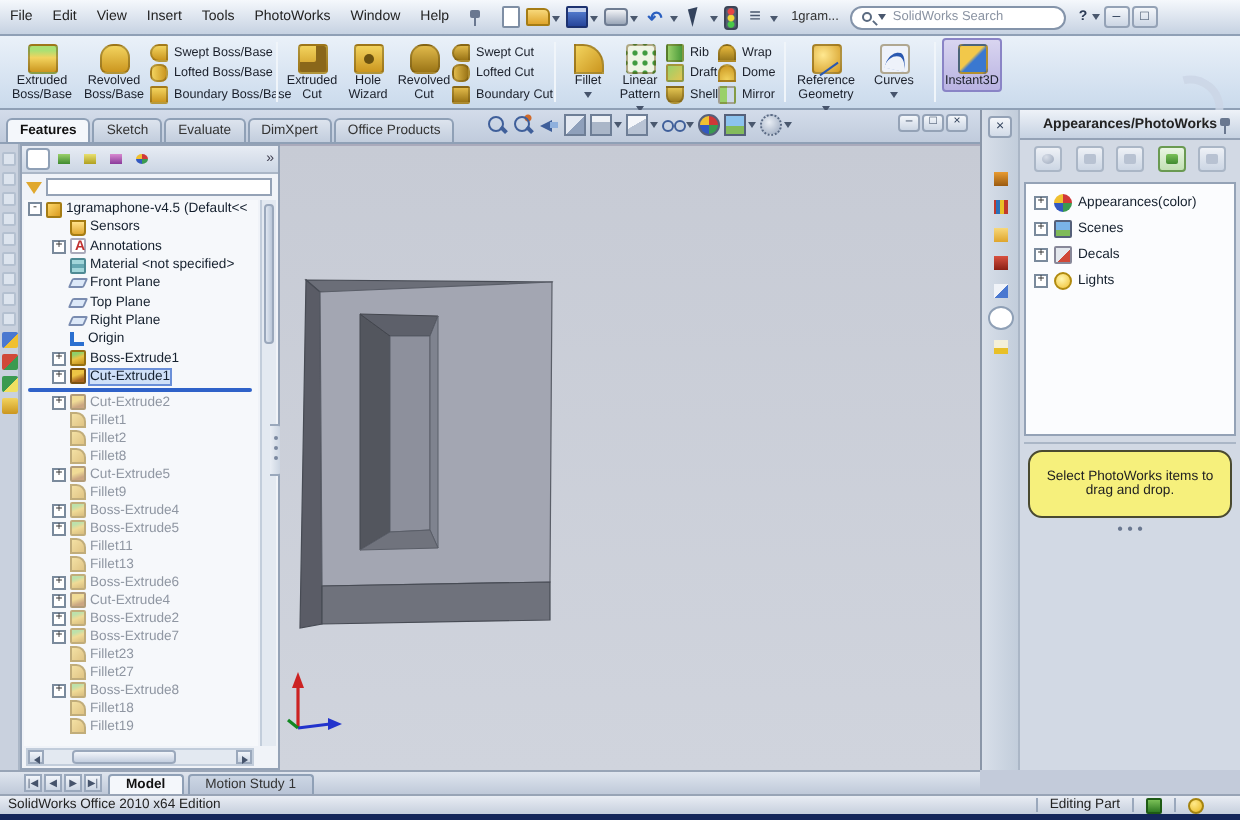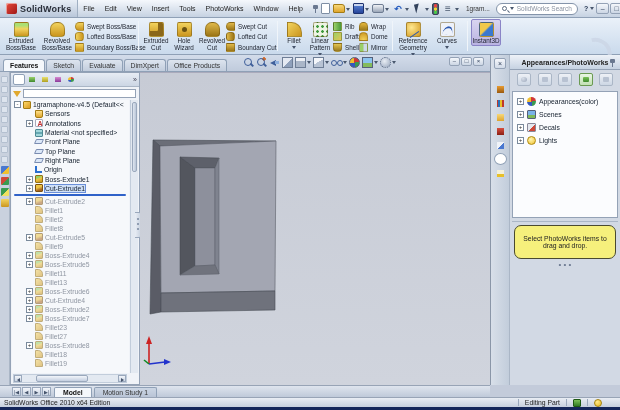--- a/index.html
+++ b/index.html
@@ -230,24 +230,20 @@
   .st-green{width:8px;height:8px;background:linear-gradient(#7ac057,#2f7a22);border:1px solid #1e5a14;border-radius:1px;}
   .st-yellow{width:8px;height:8px;border-radius:50%;background:radial-gradient(circle at 35% 30%,#ffe98a,#e8b820);border:1px solid #a58410;}
   #navystrip{position:absolute;left:0;top:407px;width:620px;height:3px;background:#14265a;}
 </style>
 </head>
 <body>
 
 <div id="app" data-interactable="false">
 
   <div id="titlebar" data-interactable="false">
-    <div id="logo" data-interactable="false">
-      <span class="mark" data-interactable="false"></span>
-      <span class="word" data-interactable="false">SolidWorks</span>
-    </div>
     <div class="menus" data-interactable="false">
 
     <span class="menu" data-interactable="true">File</span>
         <span class="menu" data-interactable="true">Edit</span>
         <span class="menu" data-interactable="true">View</span>
         <span class="menu" data-interactable="true">Insert</span>
         <span class="menu" data-interactable="true">Tools</span>
         <span class="menu" data-interactable="true">PhotoWorks</span>
         <span class="menu" data-interactable="true">Window</span>
         <span class="menu" data-interactable="true">Help</span>

